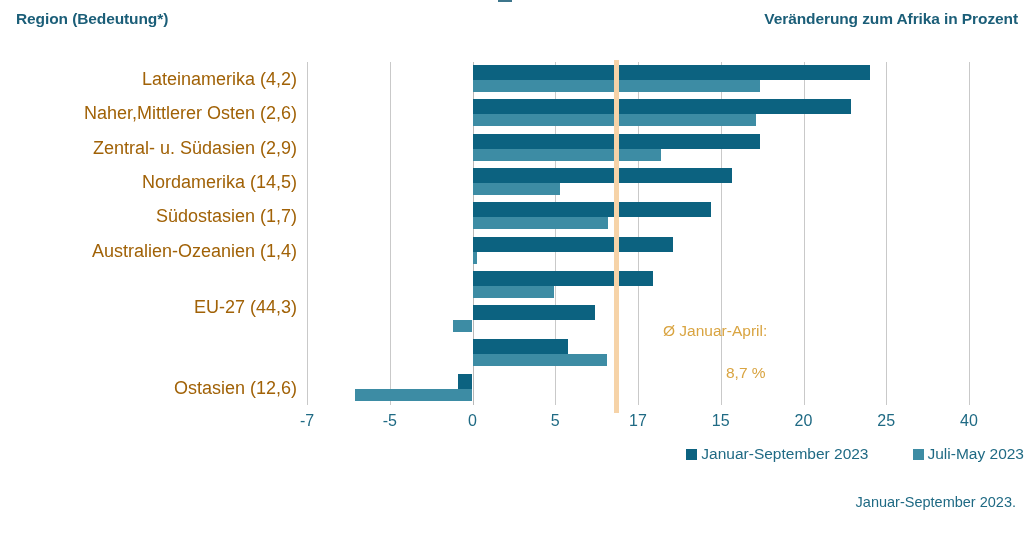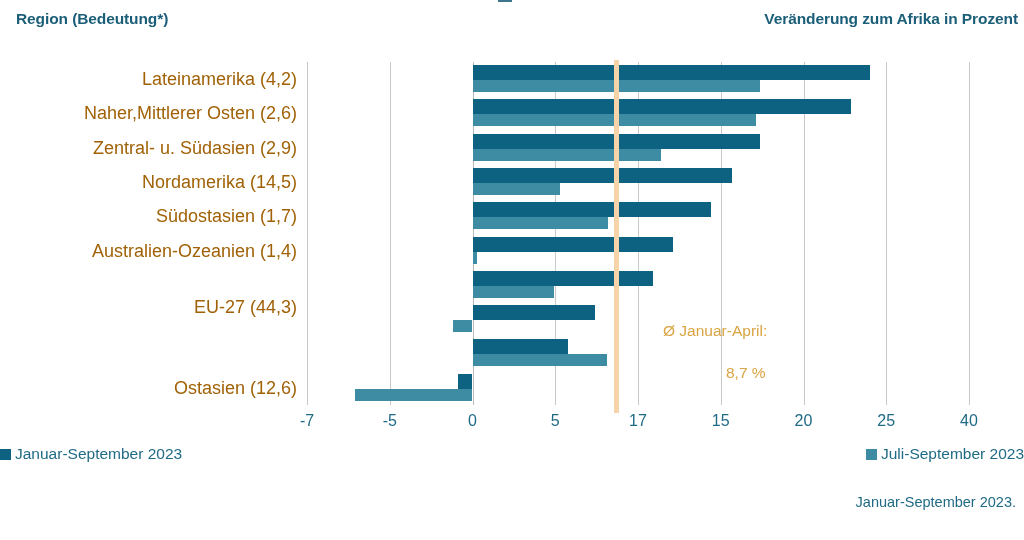--- a/index.html
+++ b/index.html
@@ -133,21 +133,21 @@
   .annot-title { left: 663px; top: 322px; }
   .annot-value { left: 726px; top: 364px; }
 
   
   .legend {
     position: absolute;
     top: 445px;
     left: 0;
     width: 1024px;
     display: flex;
-    justify-content: space-between;
+    justify-content: flex-end;
     gap: 44px;
     font-size: 15.5px;
     color: #1f6a84;
   }
   .legend-item {
     display: flex;
     align-items: center;
     gap: 4px;
     white-space: nowrap;
   }
@@ -262,20 +262,20 @@
   <div class="annot annot-title">Ø Januar-April:</div>
   <div class="annot annot-value">8,7 %</div>
 
   <div class="legend">
       <div class="legend-item">
         <span class="swatch" style="background: rgb(12, 98, 128);"></span>
         <span>Januar-September 2023</span>
       </div>
       <div class="legend-item">
         <span class="swatch" style="background: rgb(61, 140, 164);"></span>
-        <span>Juli-September 2023</span>
+        <span>Juli-May 2023</span>
       </div>
     </div>
 </div>
 
 <div class="footnote">
   <div>Januar-September 2023.</div>
 </div>
 
 </body></html>

